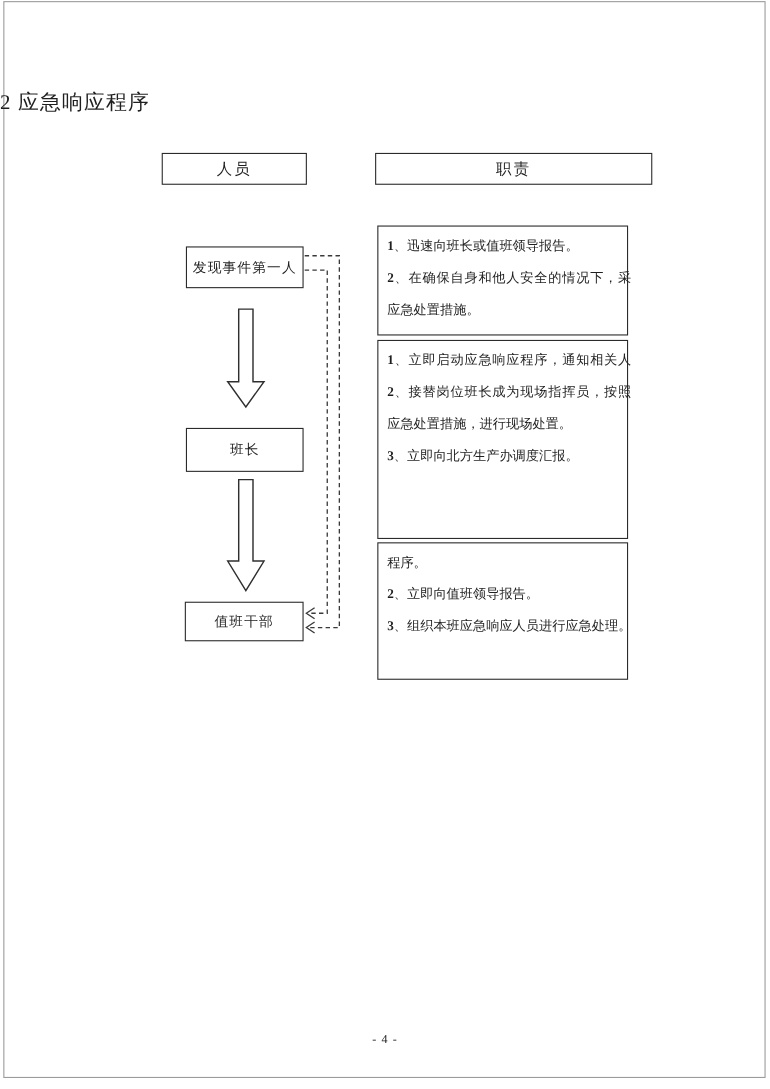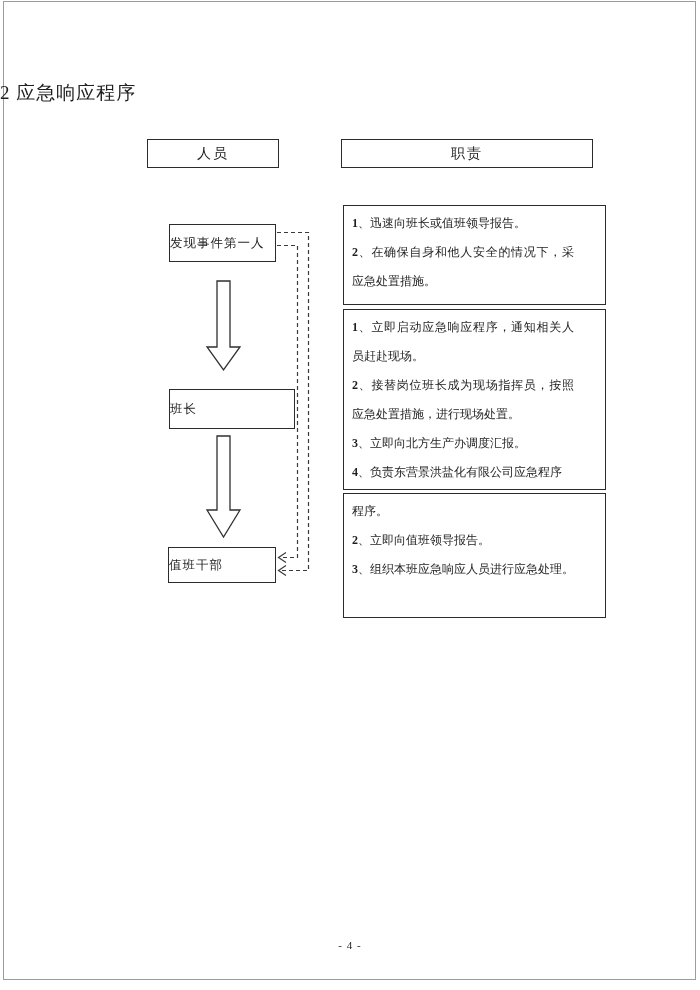--- a/index.html
+++ b/index.html
@@ -19,28 +19,28 @@
   }
   .col-hdr {
     position: absolute; border: 1.5px solid #2b2b2b; background: #fff;
     display: flex; align-items: center; justify-content: center;
     font-size: 14px; letter-spacing: 2px;
   }
   #hdr-personnel { left: 147px; top: 139px; width: 132px; height: 29px; }
   #hdr-duty      { left: 341px; top: 139px; width: 252px; height: 29px; font-family: Liberation Mono, monospace; }
   .flow-node {
     position: absolute; border: 1.4px solid #2b2b2b; background: #fff;
-    display: flex; align-items: center; 
+    display: flex; align-items: center; justify-content: center;
     font-size: 12.5px; letter-spacing: 1px;
   }
   #node-discoverer    { left: 169px; top: 224px; width: 107px; height: 38px; }
-  #node-team-leader   { left: 169px; top: 389px; width: 126px; height: 40px; }
+  #node-team-leader   { left: 169px; top: 389px; width: 107px; height: 40px; }
   #node-duty-officer  { left: 168px; top: 547px; width: 108px; height: 36px; }
   .resp-box {
-    position: absolute; left: 343px; width: 263px;
+    position: absolute; left: 343px; width: 228px;
     border: 1.4px solid #2b2b2b; background: #fff;
     padding: 3px 4px 0 8px; font-size: 12px;
   }
   #resp-discoverer   { top: 205px; height: 100px; }
   #resp-team-leader  { top: 309px; height: 181px; }
   #resp-duty-officer { top: 493px; height: 125px; }
   .resp-box .line { line-height: 29px; white-space: nowrap; }
   .resp-box .line.stretched { letter-spacing: 0.7px; }
   .resp-box b { font-weight: 700; }
   #connector-layer { position: absolute; left: 0; top: 0; }
@@ -82,25 +82,23 @@
   <span>值班干部</span>
 </div>
 
 <div class="resp-box" id="resp-discoverer">
     <div class="line"><b>1</b>、迅速向班长或值班领导报告。</div>
     <div class="line stretched"><b>2</b>、在确保自身和他人安全的情况下，采</div>
     <div class="line">应急处置措施。</div>
   </div>
 <div class="resp-box" id="resp-team-leader">
     <div class="line stretched"><b>1</b>、立即启动应急响应程序，通知相关人</div>
-    <div class="line">员赶赴现场。</div>
     <div class="line stretched"><b>2</b>、接替岗位班长成为现场指挥员，按照</div>
     <div class="line">应急处置措施，进行现场处置。</div>
     <div class="line"><b>3</b>、立即向北方生产办调度汇报。</div>
-    <div class="line"><b>4</b>、负责东营景洪盐化有限公司应急程序</div>
   </div>
 <div class="resp-box" id="resp-duty-officer">
     <div class="line">程序。</div>
     <div class="line"><b>2</b>、立即向值班领导报告。</div>
     <div class="line"><b>3</b>、组织本班应急响应人员进行应急处理。</div>
   </div>
 
 <div class="page-number">- 4 -</div>
 
 </body></html>

